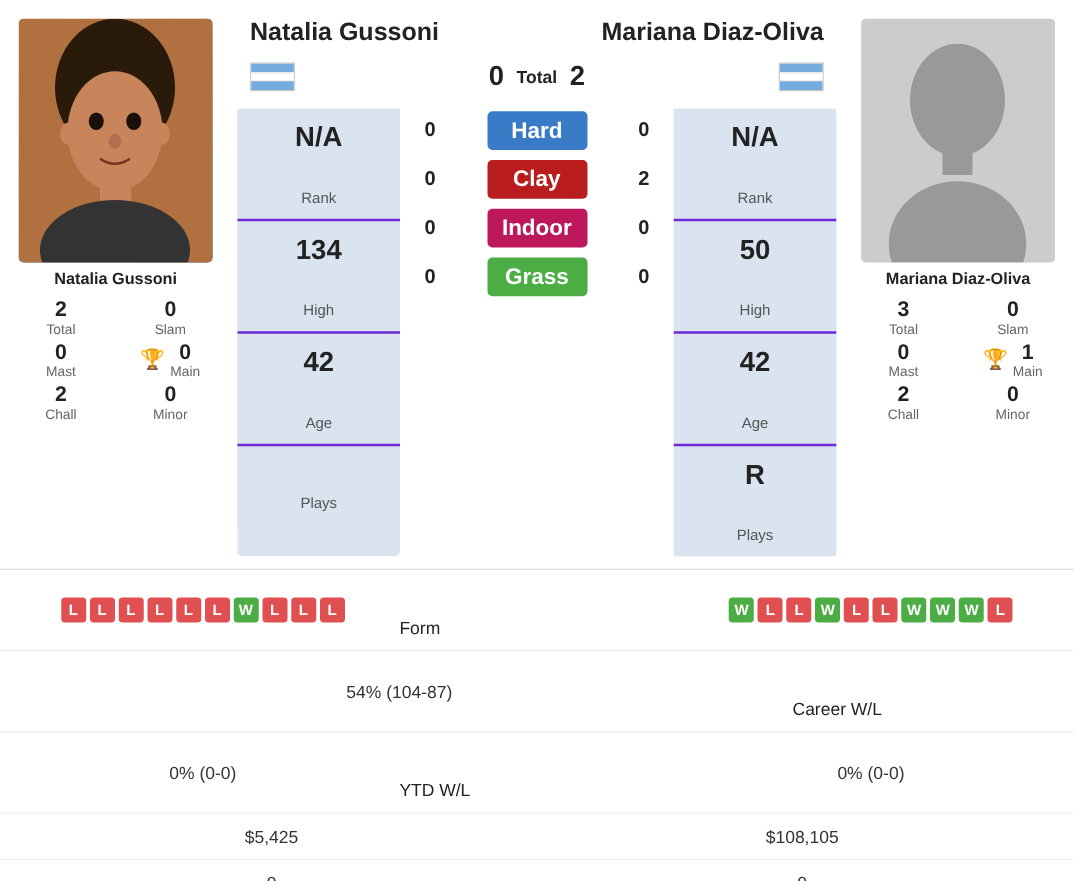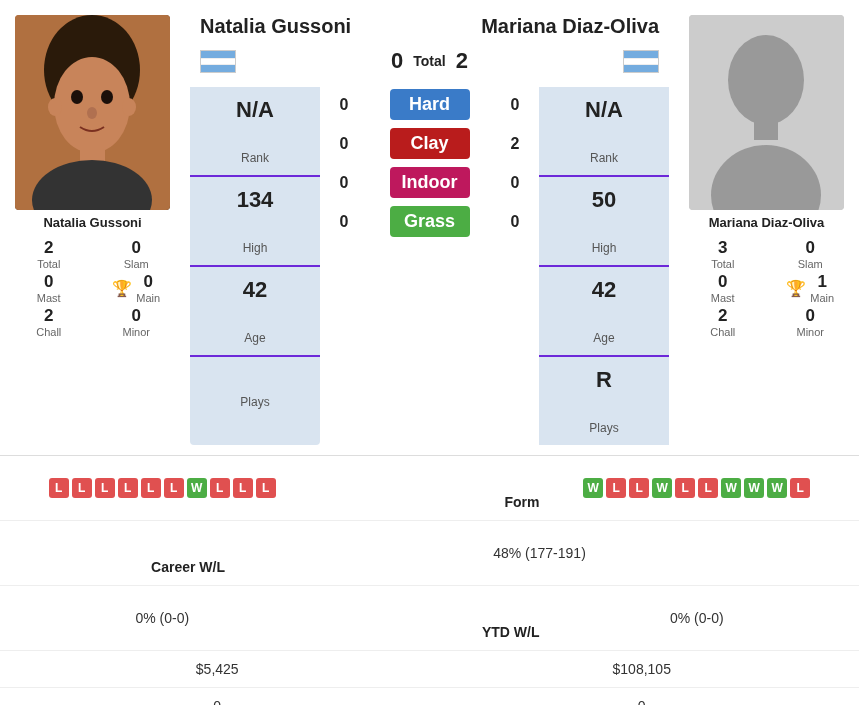--- a/index.html
+++ b/index.html
@@ -260,23 +260,23 @@
 
     .bottom-left-val {
       flex: 1;
       text-align: center;
       font-size: 14px;
       color: #333;
     }
 
     .bottom-label {
       width: 220px;
-      text-align: right;
+      text-align: left;
       font-size: 14px;
-      font-weight: bold;
+      font-weight: normal;
       color: #222;
       margin-top: 28px;
     }
 
     .bottom-right-val {
       flex: 1;
       text-align: center;
       font-size: 14px;
       color: #333;
     }
@@ -586,22 +586,22 @@
           <span class="form-badge badge-l">L</span>
           <span class="form-badge badge-w">W</span>
           <span class="form-badge badge-w">W</span>
           <span class="form-badge badge-w">W</span>
           <span class="form-badge badge-l">L</span>
         </div>
       </div>
     </div>
 
     <div class="bottom-row">
+      <div class="bottom-left-val">54% (104-87)</div>
       <div class="bottom-label">Career W/L</div>
-      <div class="bottom-right-val">48% (177-191)</div>
     </div>
 
     <div class="bottom-row">
       <div class="bottom-left-val">0% (0-0)</div>
       <div class="bottom-label">YTD W/L</div>
       <div class="bottom-right-val">0% (0-0)</div>
     </div>
 
     <div class="bottom-row">
       <div class="bottom-left-val">$5,425</div>

